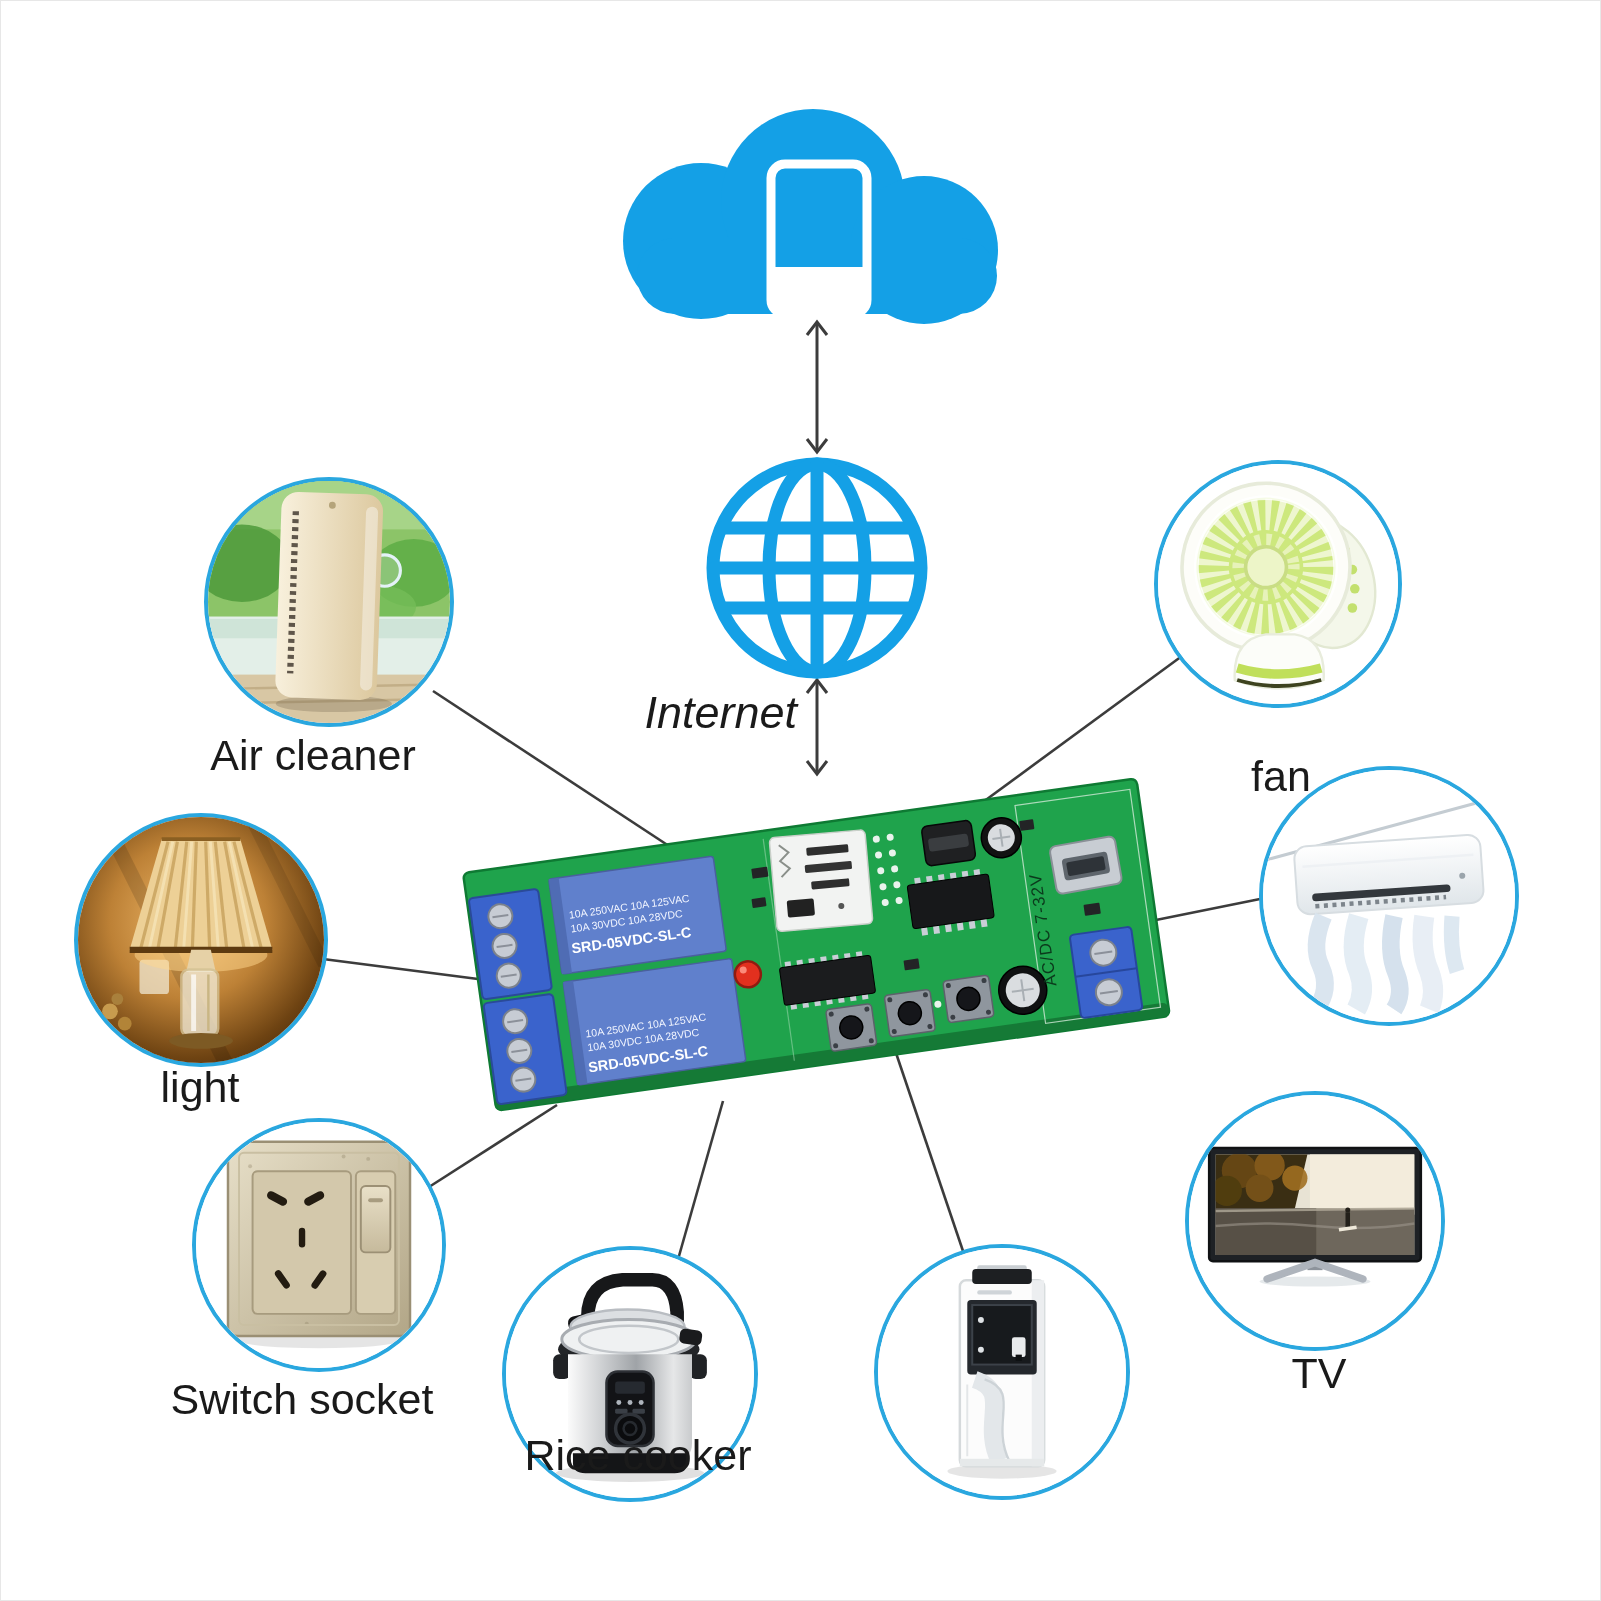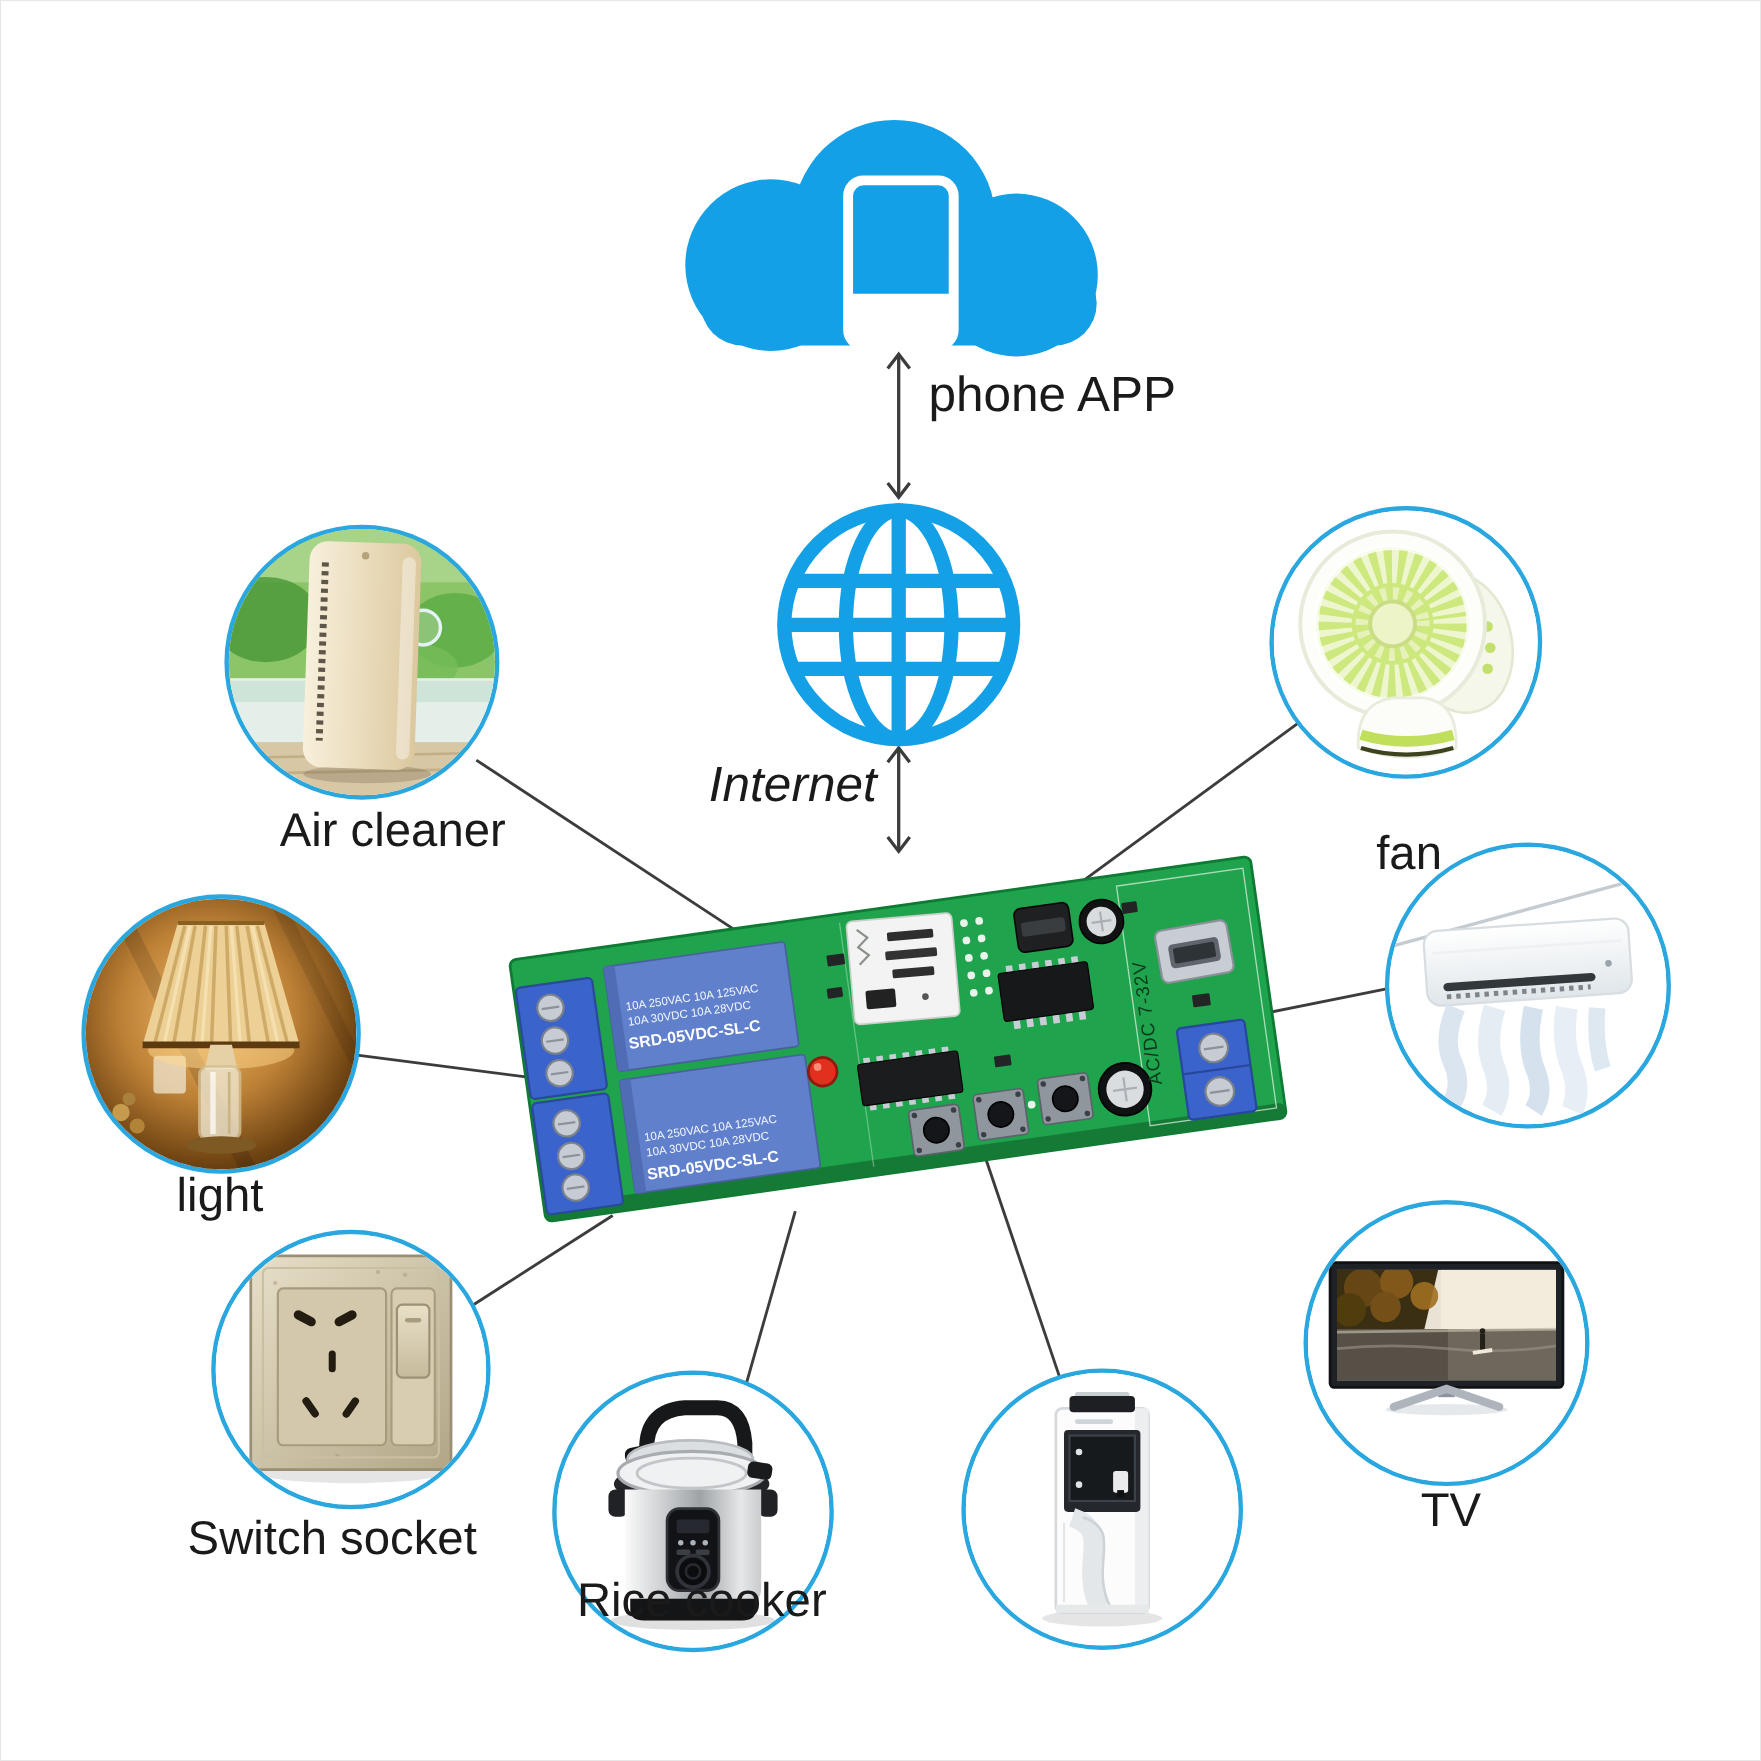--- a/index.html
+++ b/index.html
@@ -23,21 +23,21 @@
   #c-air-cleaner{left:203px;top:476px;width:242px;height:242px;}
   #c-fan{left:1153px;top:459px;width:240px;height:240px;}
   #c-light{left:73px;top:812px;width:246px;height:246px;}
   #c-ac{left:1258px;top:765px;width:252px;height:252px;}
   #c-switch{left:191px;top:1117px;width:246px;height:246px;}
   #c-tv{left:1184px;top:1090px;width:252px;height:252px;}
   #c-rice{left:501px;top:1245px;width:248px;height:248px;}
   #c-water{left:873px;top:1243px;width:248px;height:248px;}
   #l-phone{left:843px;top:334px;font-size:45px;}
   #l-internet{left:600px;top:688px;width:196px;font-size:45px;font-style:italic;}
-  #l-air-cleaner{left:312px;top:732px;margin-left:44px;}
+  #l-air-cleaner{left:312px;top:732px;}
   #l-fan{left:1280px;top:717px;margin-top:36px;}
   #l-light{left:199px;top:1064px;}
   #l-ac{left:1402px;top:1028px;}
   #l-switch{left:301px;top:1376px;}
   #l-tv{left:1318px;top:1350px;}
   #l-rice{left:637px;top:1432px;}
   #l-water{left:986px;top:1505px;}
   text{font-family:"Liberation Sans",sans-serif;}
 </style>
 </head>
@@ -534,21 +534,20 @@
       <rect x="55.5" y="43" width="2.5" height="2.5" fill="#0e1012"></rect>
       <circle cx="41.5" cy="29" r="1.2" fill="#dfe3e6"></circle>
       <circle cx="41.5" cy="41" r="1.2" fill="#dfe3e6"></circle>
       <path d="M39,53 C54,58 41,70 49,86" stroke="#e3e7ea" stroke-width="7" fill="none"></path>
       <path d="M43,53 C58,58 45,70 53,86" stroke="#cdd3d7" stroke-width="1" fill="none"></path>
       <line x1="36" y1="55" x2="36" y2="84" stroke="#e3e6e8" stroke-width="0.8"></line>
       <rect x="33" y="85" width="34" height="3" fill="#e6e9ea"></rect>
     </svg>
   </div>
 
-  <div class="label" id="l-phone">phone APP</div>
   <div class="label right" id="l-internet">Internet</div>
   <div class="label centered" id="l-air-cleaner">Air cleaner</div>
   <div class="label centered" id="l-fan">fan</div>
   <div class="label centered" id="l-light">light</div>
   <div class="label centered" id="l-switch">Switch socket</div>
   <div class="label centered" id="l-tv">TV</div>
   <div class="label centered" id="l-rice">Rice cooker</div>
 
 </div>
 

